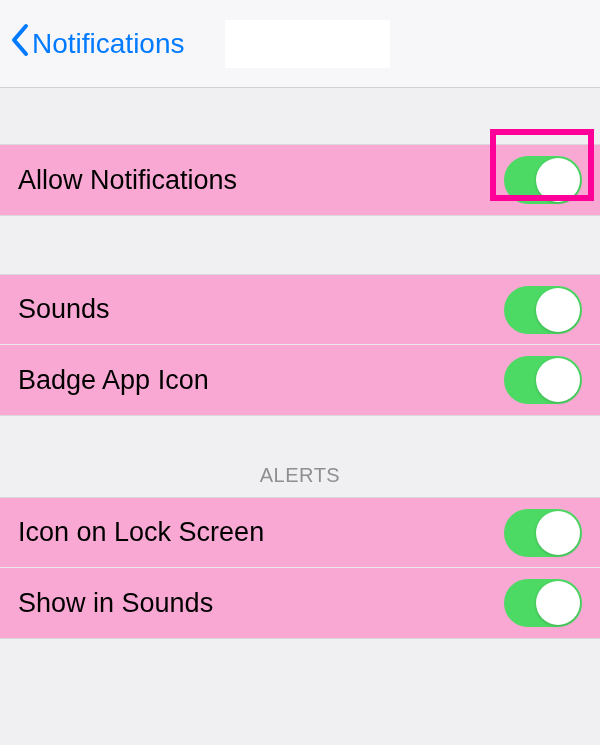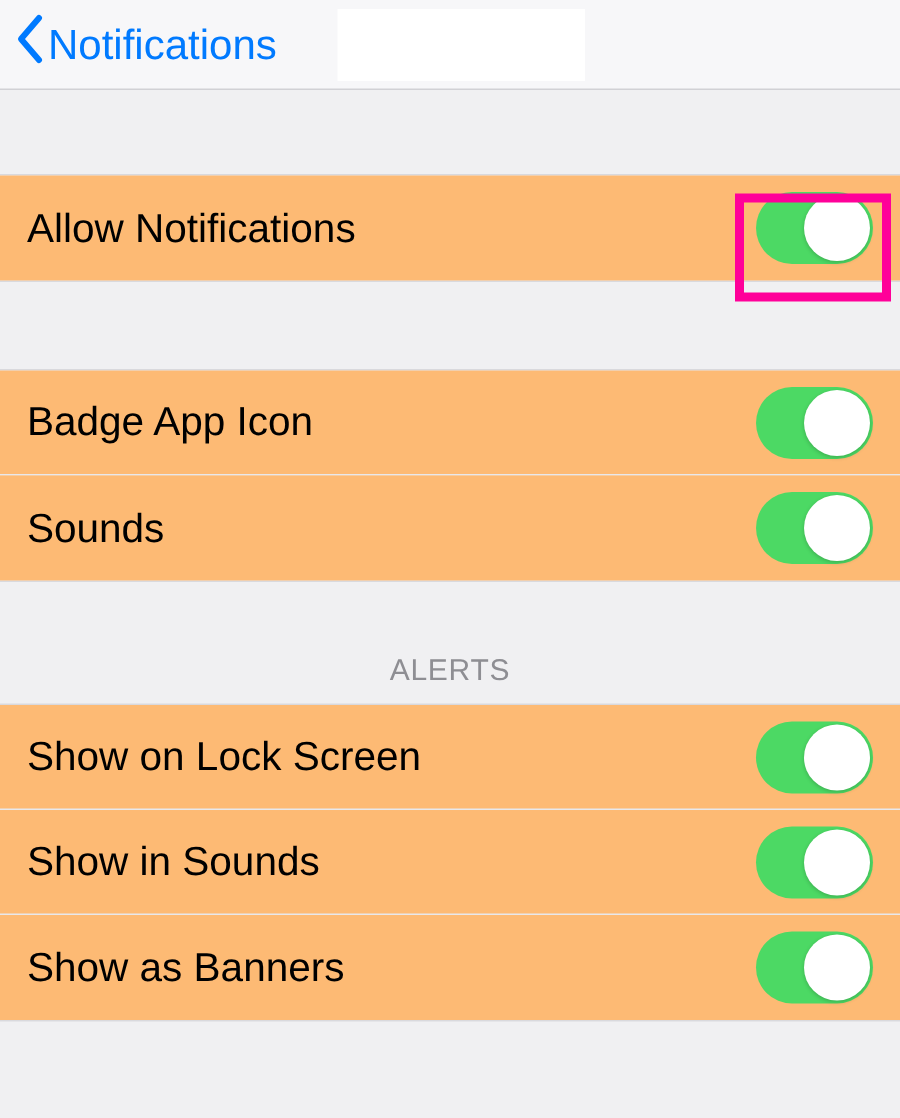--- a/index.html
+++ b/index.html
@@ -8,21 +8,21 @@
       box-sizing: border-box;
       font-family: -apple-system, BlinkMacSystemFont, "Helvetica Neue", sans-serif;
     }
     body {
       width: 600px;
       height: 745px;
       background: #f0f0f2;
       overflow: hidden;
     }
     .nav-bar {
-      height: 60px;
+      height: 88px;
       background: #f7f7f9;
       display: flex;
       align-items: center;
       padding: 0 10px;
       border-bottom: 1px solid #d1d1d5;
     }
     .back-button {
       display: flex;
       align-items: center;
       color: #007aff;
@@ -50,21 +50,21 @@
       height: 58px;
     }
     .section-header {
       padding: 48px 18px 10px 18px;
       color: #8e8e93;
       font-size: 20px;
       letter-spacing: 0.5px;
       text-align: center;
     }
     .row {
-      background: #fdba74;
+      background: #f9a8d4;
       height: 70px;
       display: flex;
       align-items: center;
       justify-content: space-between;
       padding: 0 18px;
       border-top: 1px solid #e0e0e3;
     }
     .row:last-child {
       border-bottom: 1px solid #e0e0e3;
     }
@@ -131,49 +131,43 @@
     <div class="toggle">
       <div class="toggle-knob"></div>
     </div>
   </div>
 </div>
 
 <div class="spacer-small"></div>
 
 <div class="group">
   <div class="row">
-    <span class="row-label">Badge App Icon</span>
+    <span class="row-label">Sounds</span>
     <div class="toggle">
       <div class="toggle-knob"></div>
     </div>
   </div>
   <div class="row">
-    <span class="row-label">Sounds</span>
+    <span class="row-label">Badge App Icon</span>
     <div class="toggle">
       <div class="toggle-knob"></div>
     </div>
   </div>
 </div>
 
 <div class="section-header">ALERTS</div>
 
 <div class="group">
   <div class="row">
-    <span class="row-label">Show on Lock Screen</span>
+    <span class="row-label">Icon on Lock Screen</span>
     <div class="toggle">
       <div class="toggle-knob"></div>
     </div>
   </div>
   <div class="row">
     <span class="row-label">Show in Sounds</span>
     <div class="toggle">
       <div class="toggle-knob"></div>
     </div>
   </div>
-  <div class="row">
-    <span class="row-label">Show as Banners</span>
-    <div class="toggle">
-      <div class="toggle-knob"></div>
-    </div>
-  </div>
 </div>
 
 <div class="highlight-box" style="top:129px; left:490px; width:104px; height:72px;"></div>
 
 </body></html>

